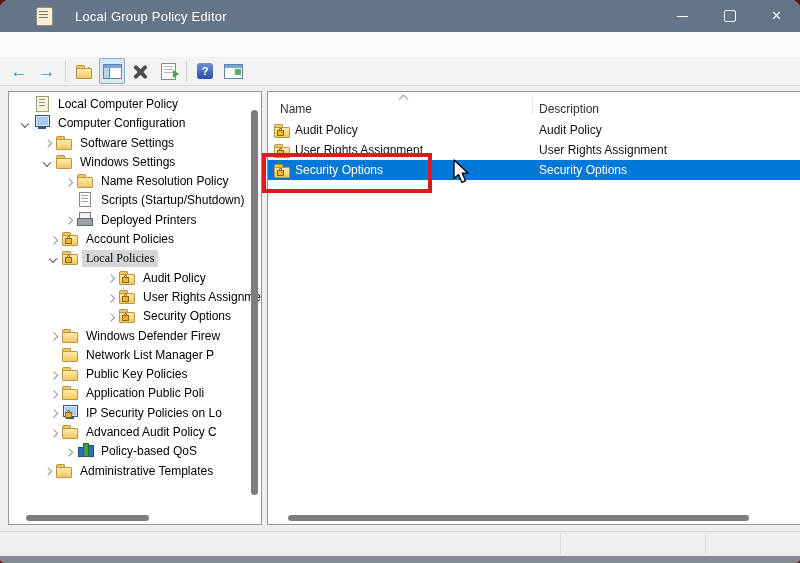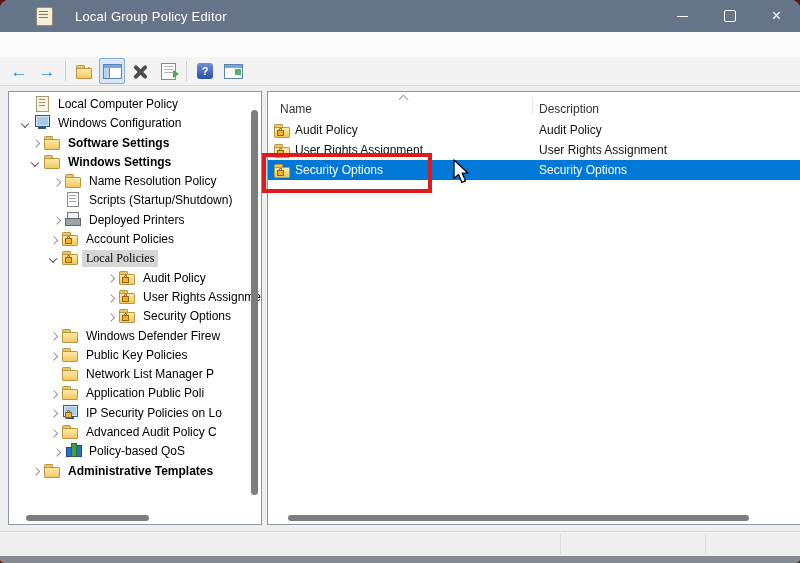--- a/index.html
+++ b/index.html
@@ -50,21 +50,21 @@
   .pane.left{left:8px;width:254px;}
   .pane.right{left:267px;width:598px;}
   
   .tree{padding-top:4px;overflow:hidden;height:100%;box-sizing:border-box;}
   .trow{height:19.3px;display:flex;align-items:flex-start;font-size:12px;color:#000000;white-space:nowrap;overflow:hidden;}
   .cv{width:17px;height:100%;flex:none;position:relative;}
   .cv.c::after{content:"";position:absolute;top:50%;left:6px;width:5px;height:5px;
     border-right:1.2px solid #8b8b8b;border-bottom:1.2px solid #8b8b8b;transform:translateY(-60%) rotate(-45deg);}
   .cv.e::after{content:"";position:absolute;top:50%;left:5px;width:5px;height:5px;
     border-right:1.2px solid #555;border-bottom:1.2px solid #555;transform:translateY(-70%) rotate(45deg);}
-  .lvl0{padding-left:8px;} .lvl1{padding-left:8px;} .lvl2{padding-left:18px;font-weight:bold;} .lvl3{padding-left:39px;}
+  .lvl0{padding-left:8px;} .lvl1{padding-left:8px;} .lvl2{padding-left:30px;} .lvl3{padding-left:51px;}
   .lvl4{padding-left:36px;} .lvl5{padding-left:93px;}
   .tlabel{padding:1px 4px;margin-left:3px;}
   .tlabel.sel{background:#d6d6d6;font-family:Liberation Serif, serif;}
   
   .icn{position:relative;display:inline-block;width:17px;height:15px;flex:none;}
   .ic-folder::before{content:"";position:absolute;left:0;top:1px;width:7px;height:4px;background:#edc765;
     border:1px solid #bb953f;border-bottom:none;border-radius:2px 2px 0 0;}
   .ic-folder::after{content:"";position:absolute;left:0;top:4px;width:14px;height:9px;
     background:linear-gradient(#ffe9a8,#f3c764);border:1px solid #bb953f;border-radius:1px;}
   .lock{position:absolute;left:3px;top:7px;width:7px;height:6px;background:#f2b32a;border:1px solid #8a6a1a;z-index:2;box-sizing:border-box;}
@@ -176,21 +176,21 @@
     <div class="pane left">
       <div class="tree">
         <div class="trow lvl0">
             <span class="cv"></span>
             <span class="icn ic-scroll"></span>
             <span class="tlabel">Local Computer Policy</span>
           </div>
         <div class="trow lvl1">
             <span class="cv e"></span>
             <span class="icn ic-computer"></span>
-            <span class="tlabel">Windows Configuration</span>
+            <span class="tlabel">Computer Configuration</span>
           </div>
         <div class="trow lvl2">
             <span class="cv c"></span>
             <span class="icn ic-folder"></span>
             <span class="tlabel">Software Settings</span>
           </div>
         <div class="trow lvl2">
             <span class="cv e"></span>
             <span class="icn ic-folder"></span>
             <span class="tlabel">Windows Settings</span>
@@ -244,28 +244,28 @@
               <span class="lock"></span>
             </span>
             <span class="tlabel">Security Options</span>
           </div>
         <div class="trow lvl4">
             <span class="cv c"></span>
             <span class="icn ic-folder"></span>
             <span class="tlabel">Windows Defender Firew</span>
           </div>
         <div class="trow lvl4">
+            <span class="cv"></span>
+            <span class="icn ic-folder"></span>
+            <span class="tlabel">Network List Manager P</span>
+          </div>
+        <div class="trow lvl4">
             <span class="cv c"></span>
             <span class="icn ic-folder"></span>
             <span class="tlabel">Public Key Policies</span>
-          </div>
-        <div class="trow lvl4">
-            <span class="cv"></span>
-            <span class="icn ic-folder"></span>
-            <span class="tlabel">Network List Manager P</span>
           </div>
         <div class="trow lvl4">
             <span class="cv c"></span>
             <span class="icn ic-folder"></span>
             <span class="tlabel">Application Public Poli</span>
           </div>
         <div class="trow lvl4">
             <span class="cv c"></span>
             <span class="icn ic-computer">
               <span class="lock"></span>

